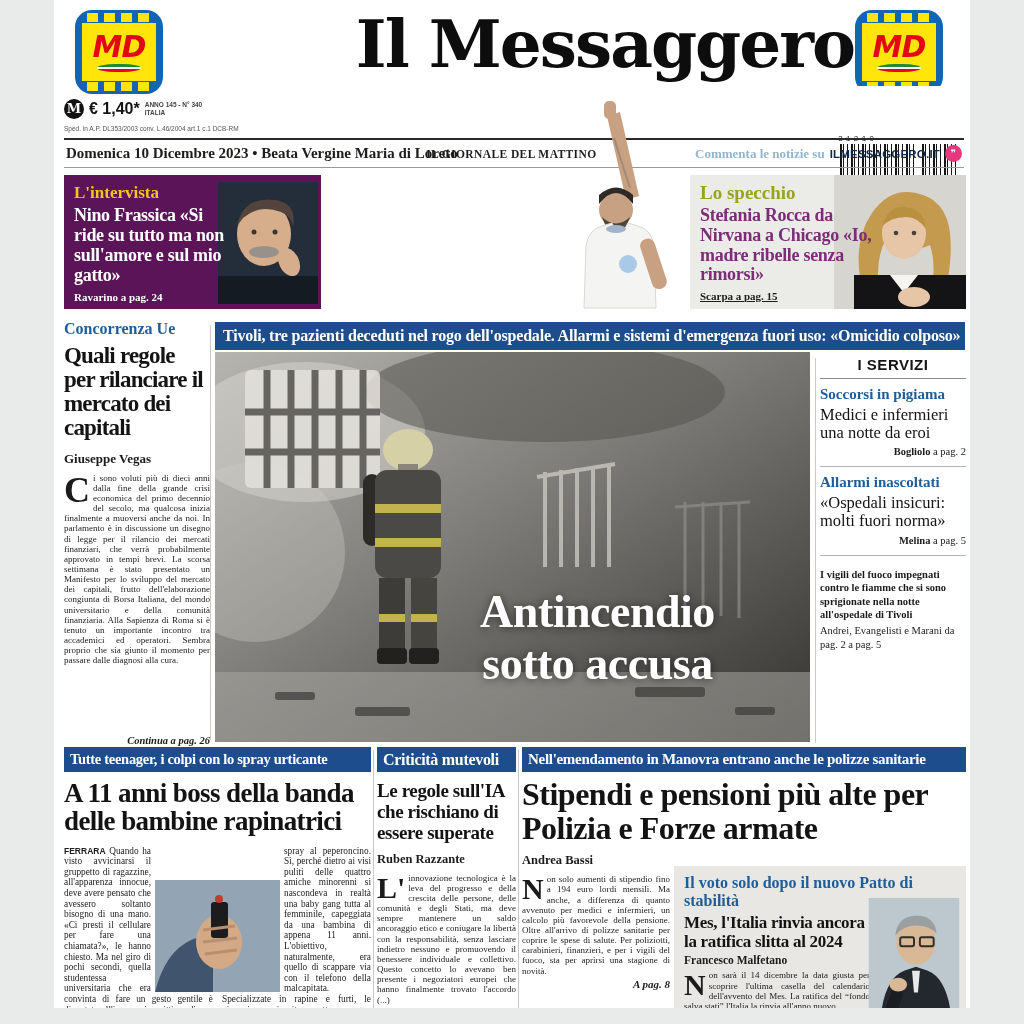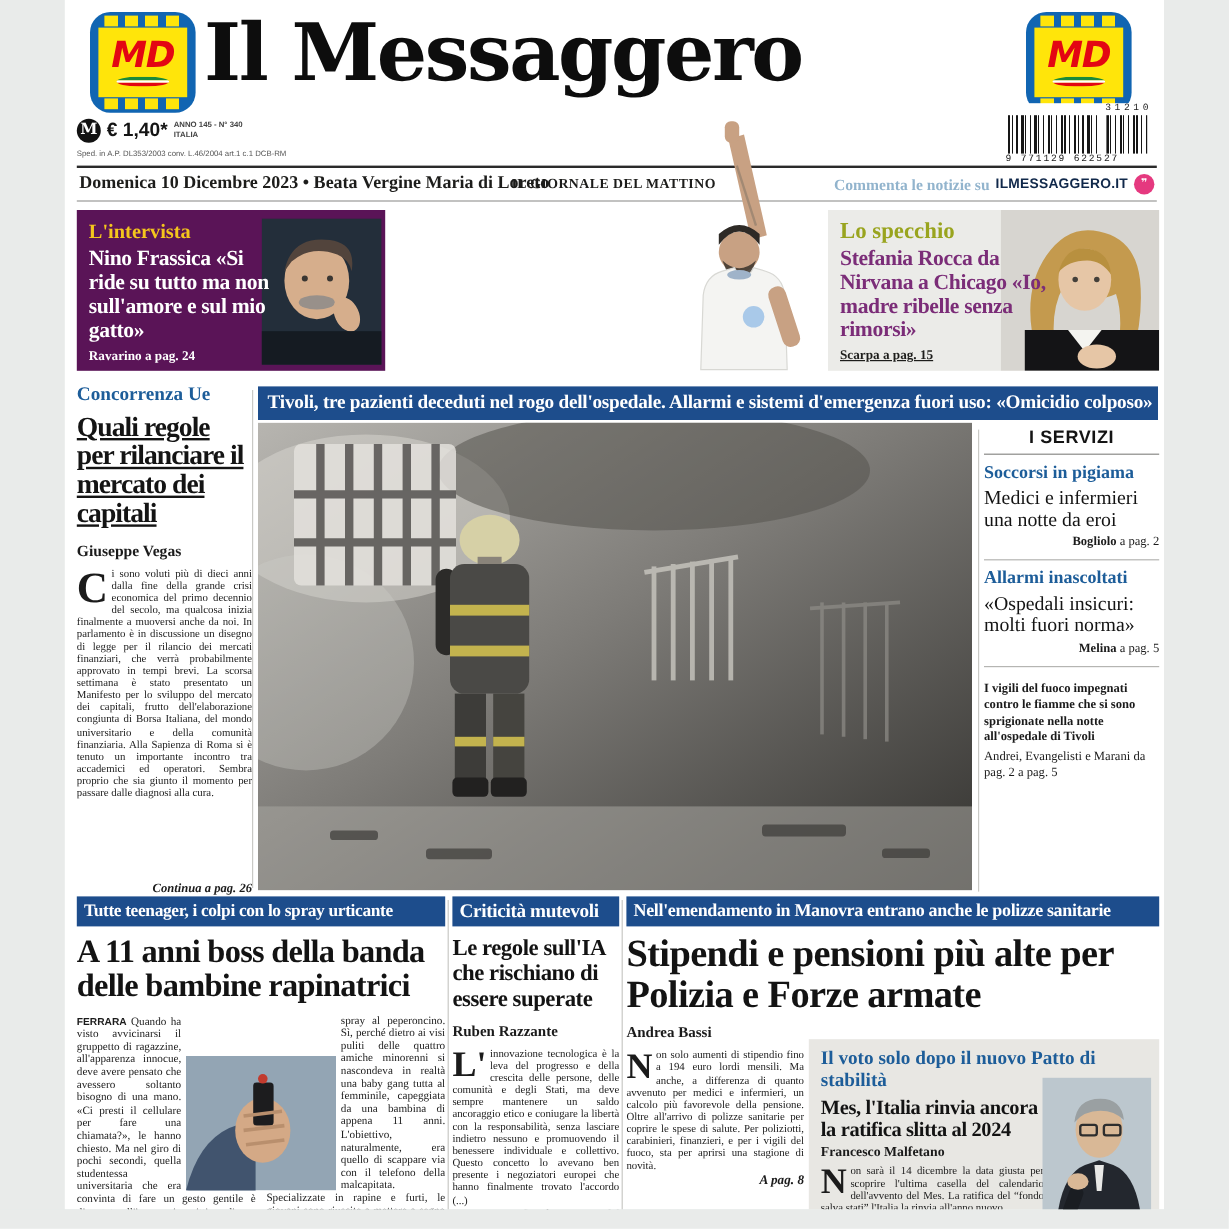--- a/index.html
+++ b/index.html
@@ -15,30 +15,30 @@
   .md-inner{position:absolute;left:7px;right:7px;top:13px;bottom:13px;background:#ffe50a;
             display:flex;flex-direction:column;align-items:center;justify-content:center;}
   .md-dash{position:absolute;left:12px;right:12px;height:9px;
            background:repeating-linear-gradient(90deg,#ffe50a 0 11px,#1165b2 11px 17px);}
   .md-dash.top{top:3px}.md-dash.bottom{bottom:3px}
   .md-text{font:italic 700 30px "DejaVu Sans",sans-serif;color:#e30613;letter-spacing:-1px;line-height:1;}
   .md-flag{width:44px;height:8px;margin-top:2px;border-radius:50% / 60%;overflow:hidden;display:flex;flex-direction:column}
   .md-flag i{flex:1}.md-flag .g{background:#1a8a3a}.md-flag .w{background:#fff}.md-flag .r{background:#e30613}
 
   
-  .masthead{position:absolute;left:170px;right:170px;top:2px;margin:0;text-align:left;
+  .masthead{position:absolute;left:170px;right:170px;top:2px;margin:0;text-align:right;
             font:700 66px/1.3 "DejaVu Serif",serif;letter-spacing:-2px;color:#0d0d0d;}
   .price-row{position:absolute;left:64px;top:99px;display:flex;align-items:center;gap:5px;}
   .m-badge{width:20px;height:20px;border-radius:50%;background:#121212;color:#fff;
            font:700 13px/20px "DejaVu Serif",serif;text-align:center;display:inline-block;}
   .price{font:700 16px "Liberation Sans",sans-serif;color:#141414;}
   .anno{display:flex;flex-direction:column;font:700 6.5px/1.2 "Liberation Sans",sans-serif;color:#444;}
   .sped{position:absolute;left:64px;top:125px;font:400 6.5px "Liberation Sans",sans-serif;color:#555;}
   .barcode{position:absolute;left:838px;top:86px;width:122px;text-align:left;background:#fff;}
-  .bc-top{font:400 8px "Liberation Mono",monospace;letter-spacing:3px;text-align:right;color:#222;}
+  .bc-top{font:400 8px "Liberation Mono",monospace;letter-spacing:3px;text-align:left;color:#222;margin-top:48px;}
   .bc-bars{display:flex;gap:6px;height:32px;padding:1px 2px 0;}
   .seg{background:repeating-linear-gradient(90deg,#161616 0 2px,#fff 2px 3px,#161616 3px 4px,#fff 4px 7px,#161616 7px 8px,#fff 8px 11px);}
   .s1{width:76px}.s2{width:34px}
   .bc-num{font:400 8px "Liberation Mono",monospace;letter-spacing:1.5px;color:#222;}
 
   .date-strip{position:absolute;left:64px;width:900px;top:138px;height:30px;box-sizing:border-box;
               border-top:2px solid #2a2a2a;border-bottom:1px solid #9a9a98;
               display:flex;align-items:center;justify-content:space-between;padding:0 2px;}
   .date{font:700 15px "Liberation Serif",serif;color:#1d1d1b;}
   .tagline{font:700 11.5px "Liberation Serif",serif;letter-spacing:.4px;color:#1d1d1b;margin-left:-130px;}
@@ -70,21 +70,21 @@
   .fras{right:3px;top:7px;width:100px;height:122px;}
   .rocca{right:0;top:0;width:132px;height:134px;}
   .player{position:absolute;left:540px;top:98px;width:152px;height:212px;z-index:3;}
 
   
   .banner{position:absolute;left:215px;top:322px;width:750px;height:28px;box-sizing:border-box;
           background:var(--strip-blue,#1d4d8c);color:#fff;font:700 16px/28px "Liberation Serif",serif;
           padding-left:8px;letter-spacing:-.2px;white-space:nowrap;overflow:hidden;}
   .leftcol{position:absolute;left:64px;top:320px;width:146px;}
   .sec-kicker{font:700 16px "Liberation Serif",serif;color:var(--kicker-blue,#1d5d99);}
-  .leftcol h2{margin:6px 0 0;font:700 23px/1.05 "Liberation Serif",serif;letter-spacing:-.8px;color:#141414;text-decoration:underline;}
+  .leftcol h2{margin:6px 0 0;font:700 23px/1.05 "Liberation Serif",serif;letter-spacing:-.8px;color:#141414;}
   .leftcol .byline{font:700 13px "Liberation Serif",serif;margin:10px 0 6px;}
   .body{font:400 9px/1.13 "Liberation Serif",serif;text-align:justify;color:#1b1b1b;margin:0;}
   .leftcol .body{height:260px;overflow:hidden;}
   .dc{float:left;font:700 36px/0.8 "Liberation Serif",serif;padding:3px 3px 0 0;}
   .dc2{float:left;font:700 30px/0.8 "Liberation Serif",serif;padding:3px 3px 0 0;}
   .continua{font:italic 700 10.5px "Liberation Serif",serif;text-align:right;margin-top:2px;}
 
   .mainphoto{position:absolute;left:215px;top:352px;width:595px;height:390px;overflow:hidden;}
   .mainphoto svg{display:block;}
   .photo-head{position:absolute;left:175px;right:5px;top:234px;text-align:center;color:#fff;
@@ -315,20 +315,24 @@
         <rect x="160" y="152" width="66" height="9" fill="#c3b34e"></rect>
         <rect x="160" y="186" width="66" height="9" fill="#c3b34e"></rect>
         <rect x="164" y="226" width="26" height="74" fill="#3d3c39"></rect>
         <rect x="196" y="226" width="26" height="74" fill="#45443f"></rect>
         <rect x="164" y="262" width="26" height="8" fill="#c3b34e"></rect>
         <rect x="196" y="262" width="26" height="8" fill="#c3b34e"></rect>
         <rect x="162" y="296" width="30" height="16" rx="4" fill="#222120"></rect>
         <rect x="194" y="296" width="30" height="16" rx="4" fill="#222120"></rect>
       </g>
     </svg>
+    <div class="photo-head">
+      <div>Antincendio</div>
+      <div>sotto accusa</div>
+    </div>
   </div>
 
   <div class="services">
     <div class="sv-head">I SERVIZI</div>
 
     <div class="sv-item">
       <div class="sv-kicker">Soccorsi in pigiama</div>
       <div class="sv-title">Medici e infermieri una notte da eroi</div>
       <div class="authline"><b>Bogliolo</b><span> a pag. 2</span></div>
     </div>

